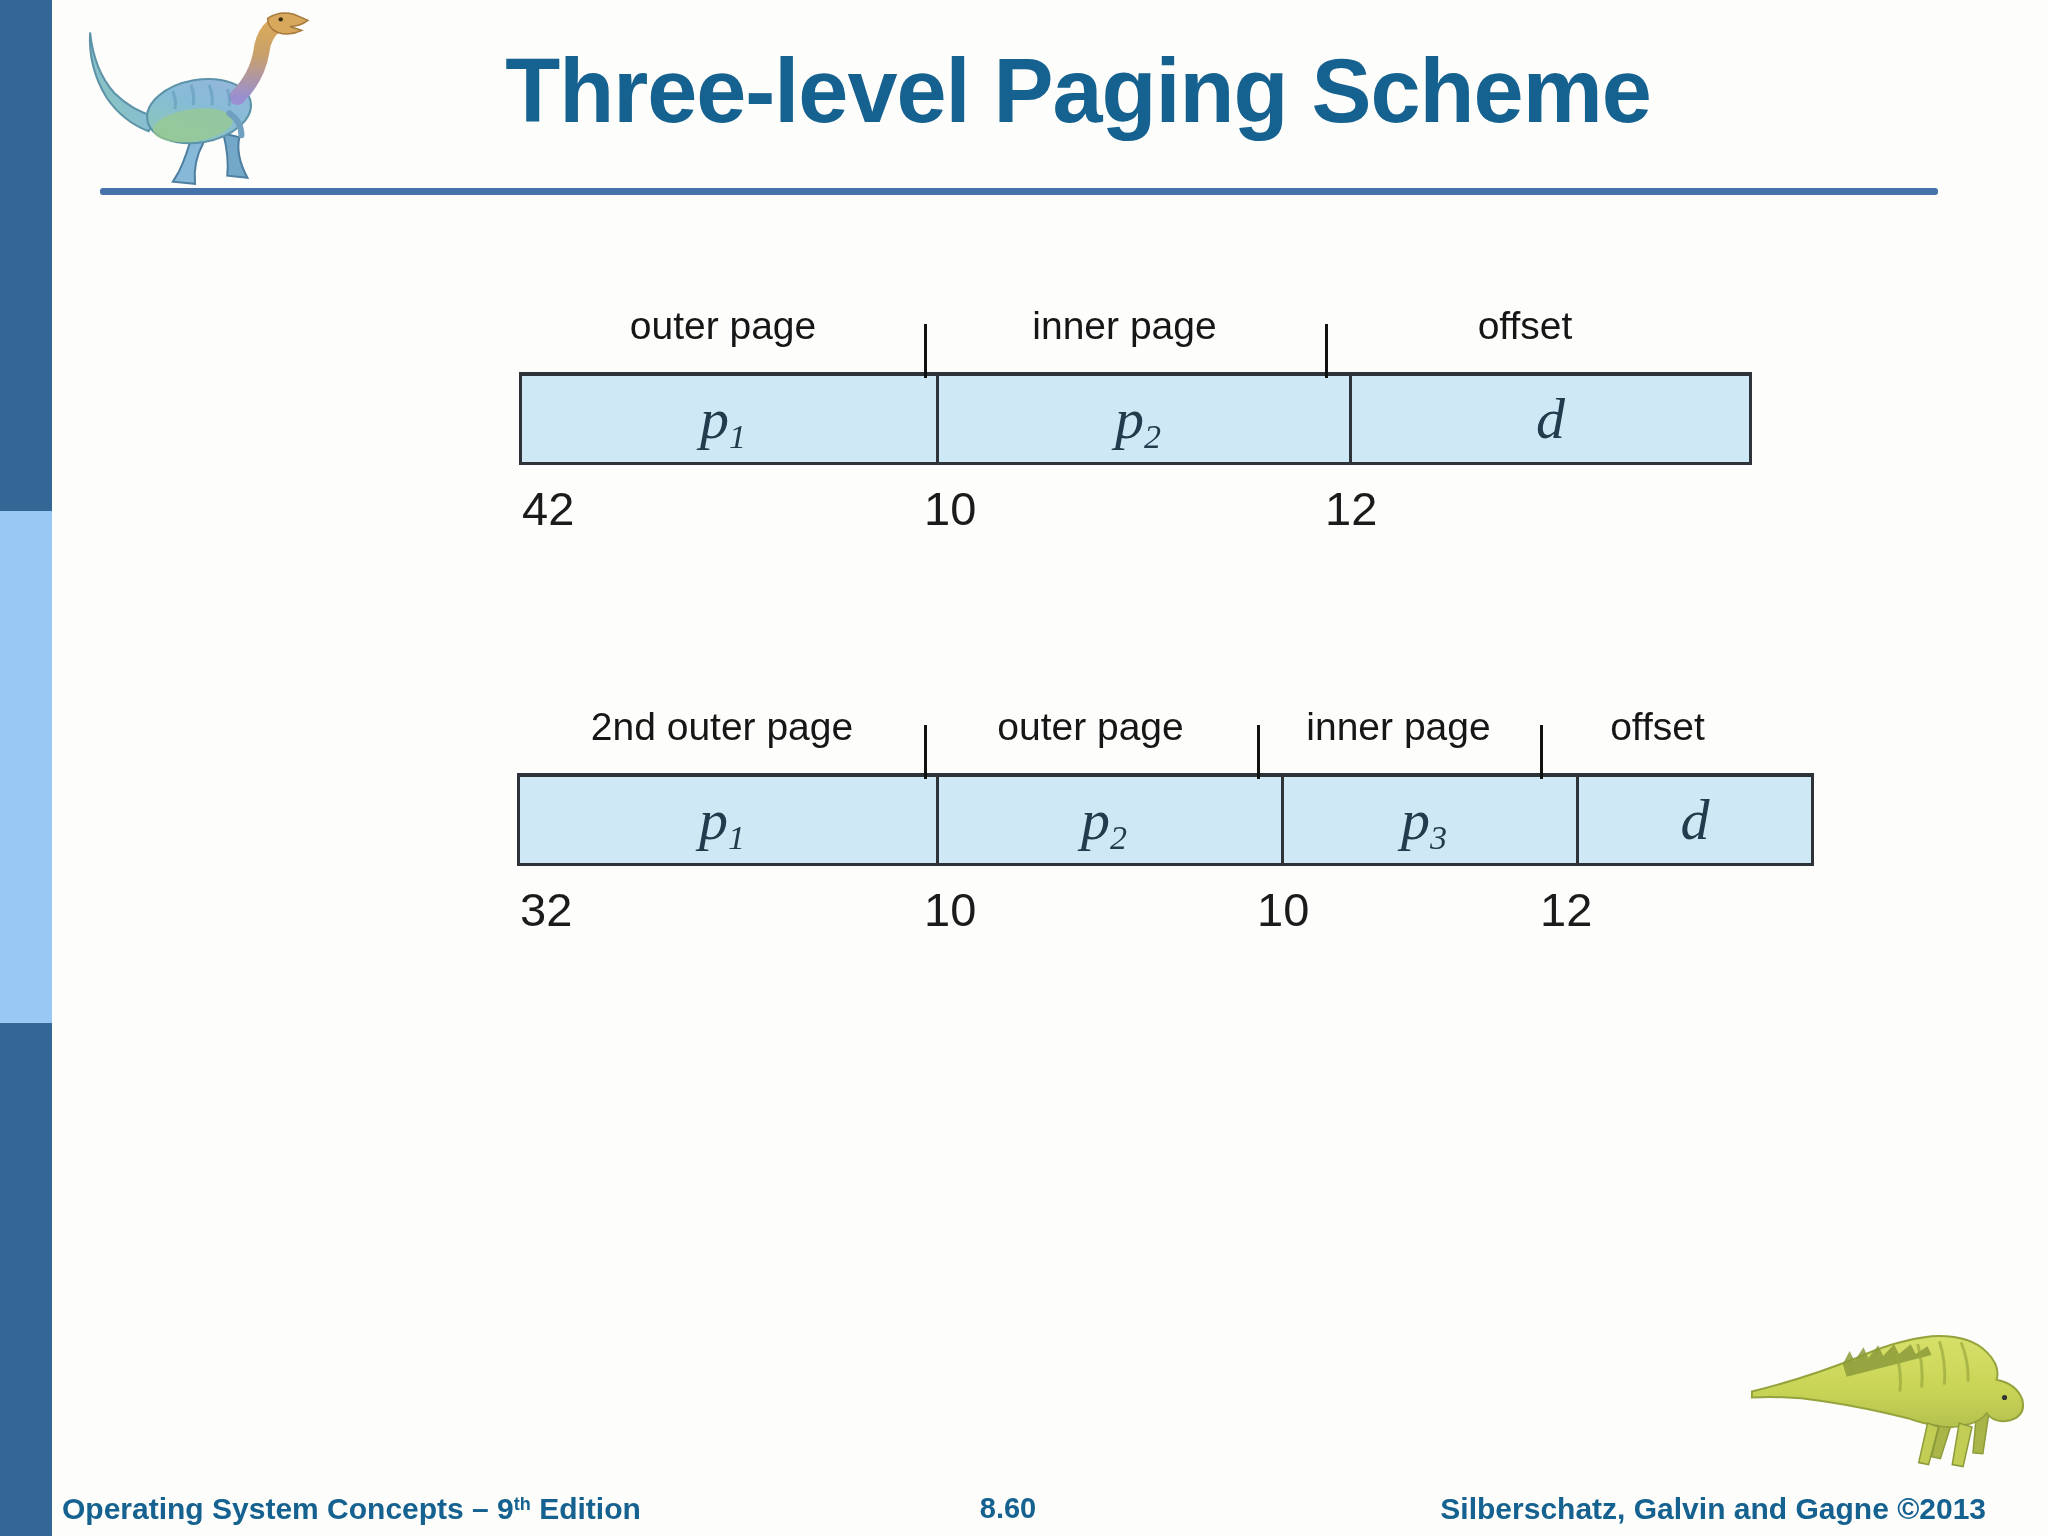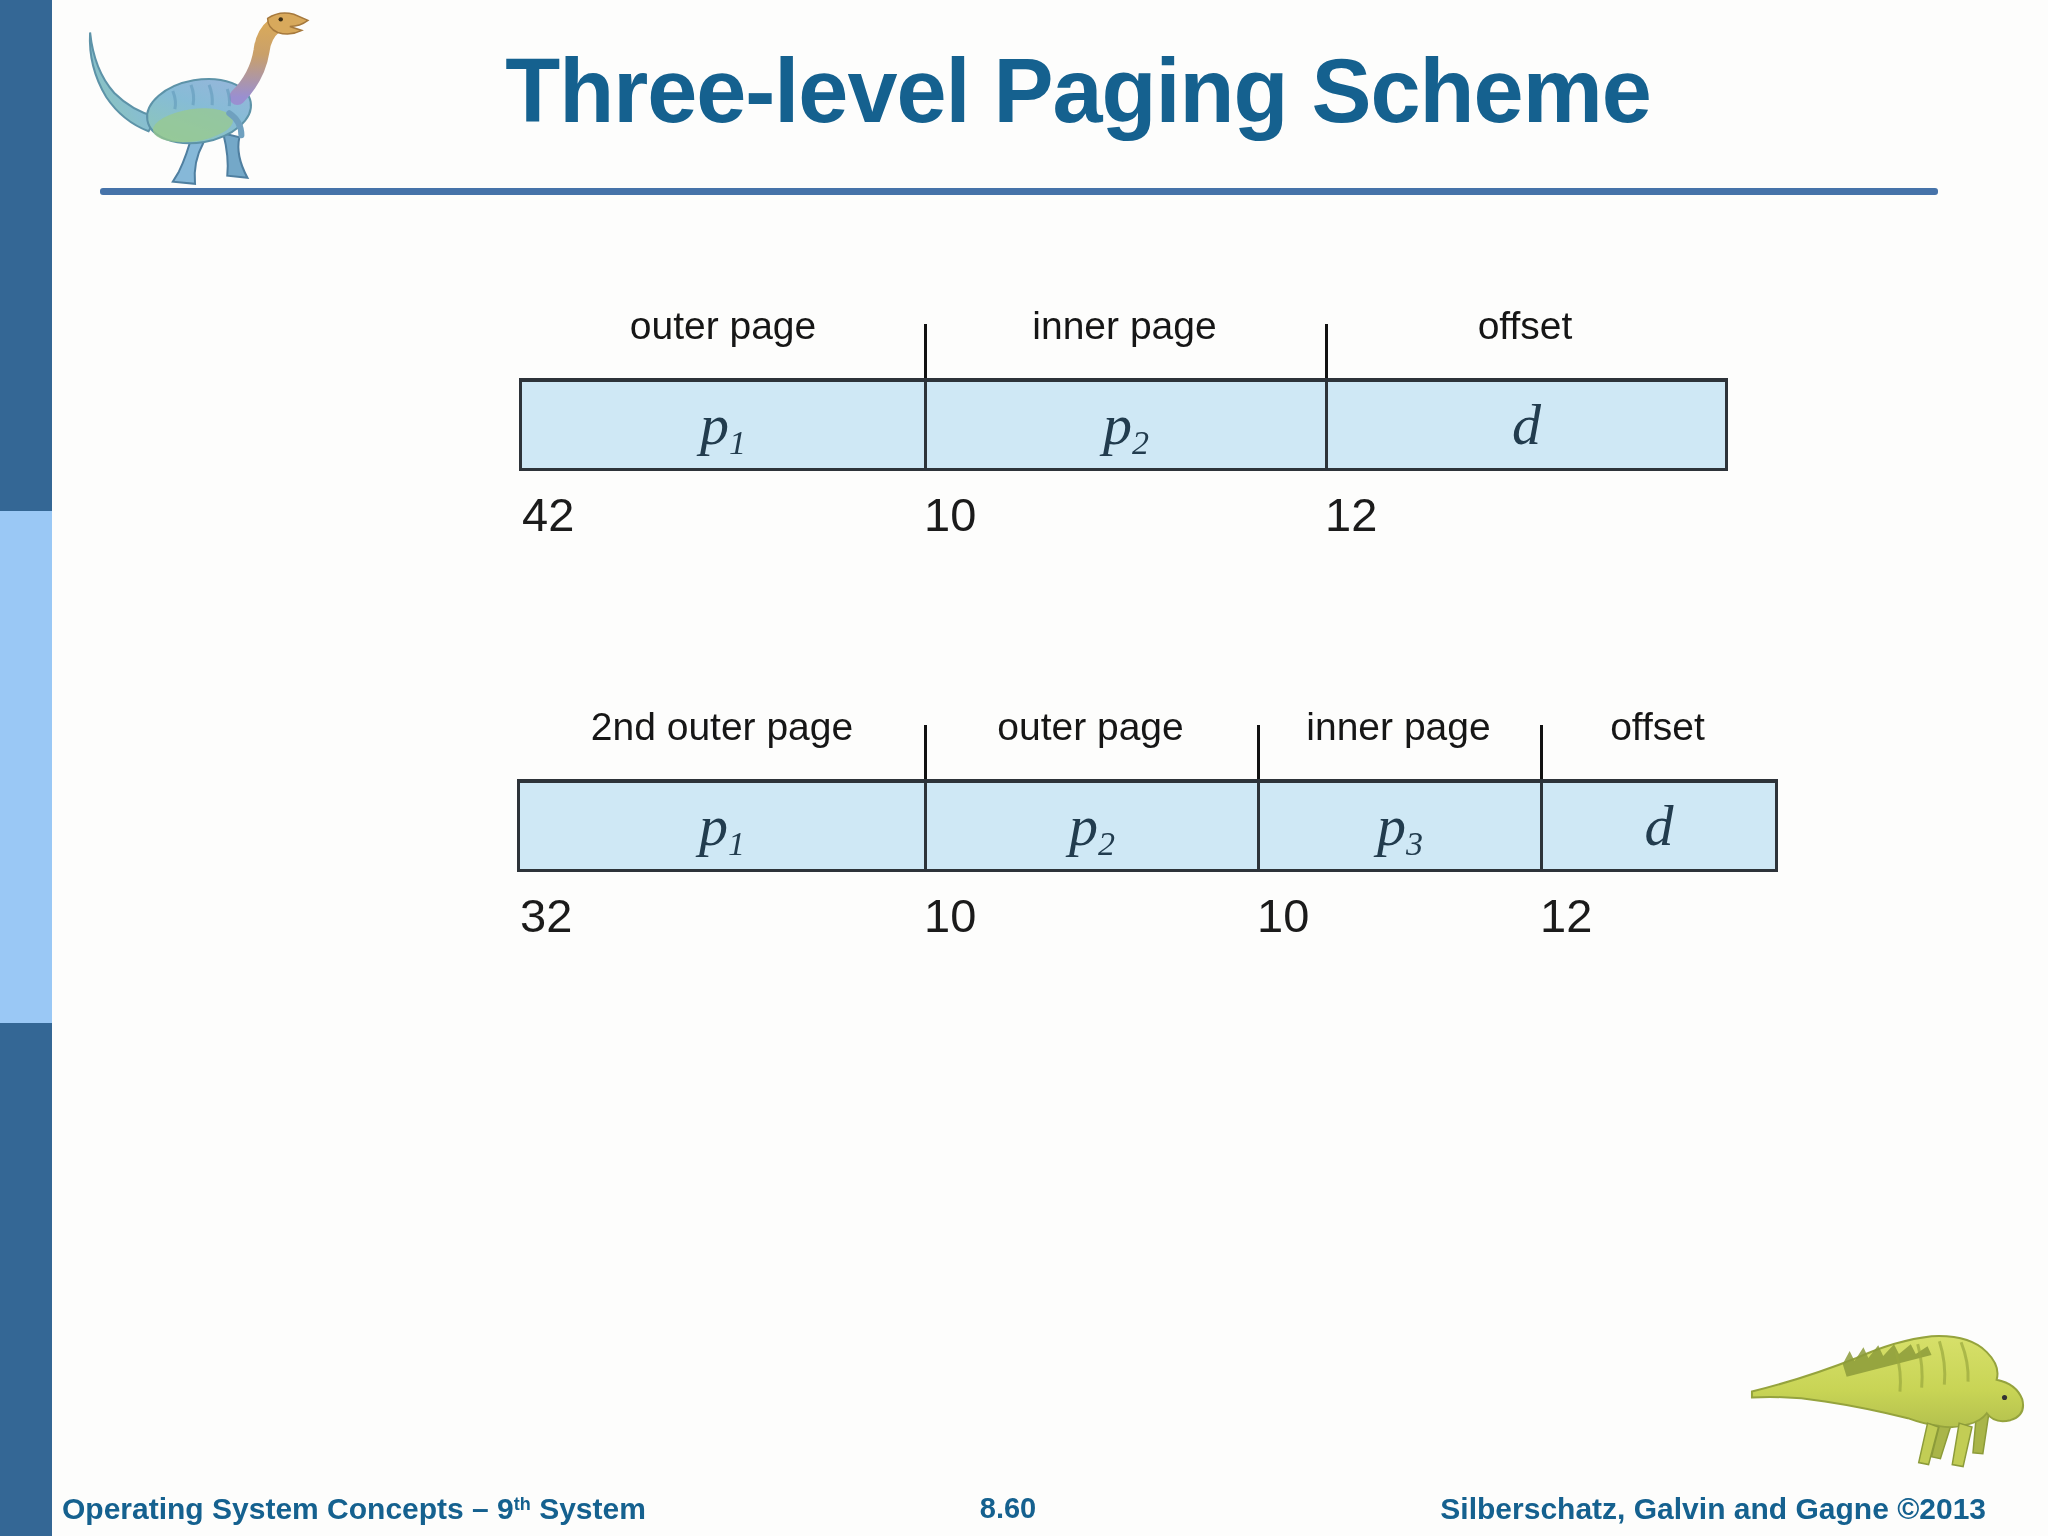--- a/index.html
+++ b/index.html
@@ -28,22 +28,22 @@
   .title-rule{position:absolute;left:100px;top:188px;width:1838px;height:7px;
     background:var(--rule-color);border-radius:3px;}
   .dino-top{position:absolute;left:80px;top:4px;width:232px;height:182px;}
   .dino-bottom{position:absolute;left:1748px;top:1312px;width:296px;height:168px;}
 
   
   .diagram{position:absolute;}
   .labels-row{display:flex;align-items:flex-end;height:56px;padding-left:3px;}
   .field-label{font-size:39px;color:var(--label-text);text-align:center;line-height:1.1;}
   .tick{position:absolute;width:3px;height:54px;top:32px;background:#111;}
-  .boxes-row{display:flex;margin-top:30px;border:3px solid var(--cell-border);
-    border-top-width:4px;background:var(--cell-fill);}
+  .boxes-row{display:flex;margin-top:24px;border:3px solid var(--cell-border);
+    border-top-width:4px;background:var(--cell-fill);gap:12px;}
   .cell{height:86px;display:flex;align-items:center;justify-content:center;
     background:var(--cell-fill);}
   .cell + .cell{border-left:3px solid var(--cell-border);}
   .symbol{font-family:"Liberation Serif","DejaVu Serif",serif;font-style:italic;
     font-size:58px;color:var(--symbol-text);line-height:1;}
   .symbol sub{font-size:34px;font-style:italic;vertical-align:-10px;line-height:0;}
   .bits-row{display:flex;margin-top:16px;padding-left:3px;}
   .bit-count{font-size:47px;color:var(--bit-text);}
 
   
@@ -179,18 +179,18 @@
     <path d="M96,50 l7,-13 l5,10 l9,-14 l5,11 l10,-13 l5,11 l11,-12 l5,10 l12,-10 l5,10 l12,-8 l4,9 l-86,22 Z" fill="#8c9b39" opacity="0.85"></path>
 
     <path d="M214,110 l-7,42 l11,2 l9,-40 Z" fill="#c2cd55" stroke="#8c9b39" stroke-width="1.5"></path>
     <path d="M182,110 l-9,40 l10,2 l10,-38 Z" fill="#c2cd55" stroke="#8c9b39" stroke-width="1.5"></path>
 
     <path d="M150,38 q6,20 4,40 M172,30 q6,22 4,44 M194,27 q7,22 5,44 M216,28 q8,20 7,40" fill="none" stroke="#9aa83f" stroke-width="3" opacity="0.7"></path>
     <circle cx="260" cy="84" r="2.6" fill="#333"></circle>
   </svg>
 
   <div class="footer-left">
-    <span>Operating System Concepts – 9</span><sup>th</sup><span> System</span>
+    <span>Operating System Concepts – 9</span><sup>th</sup><span> Edition</span>
   </div>
   <div class="footer-page">8.60</div>
   <div class="footer-right">Silberschatz, Galvin and Gagne ©2013</div>
 
 </div>
 
 </body></html>

